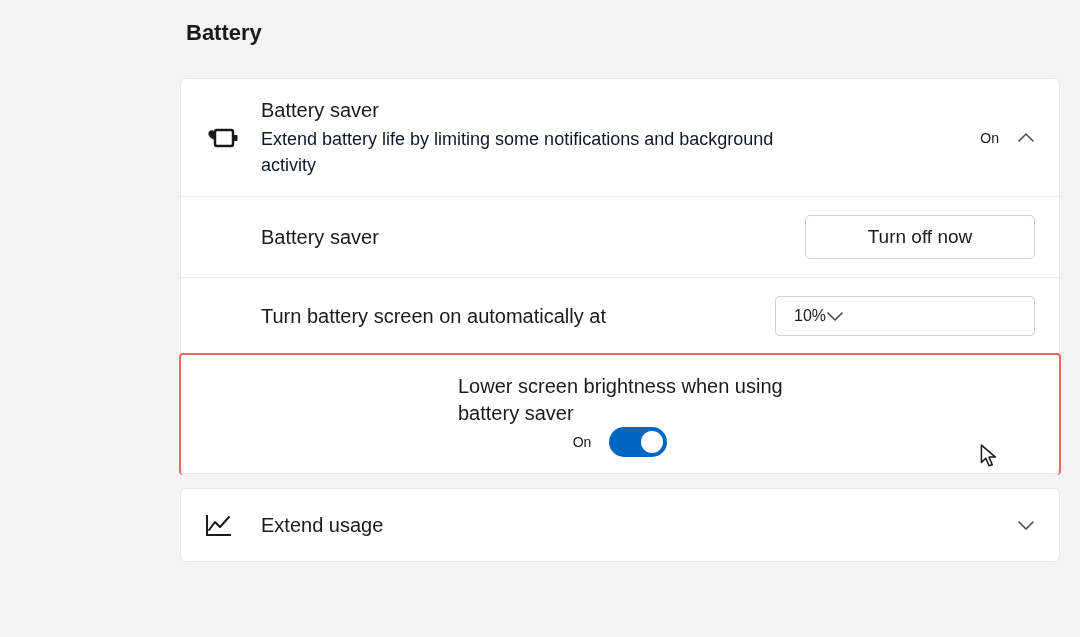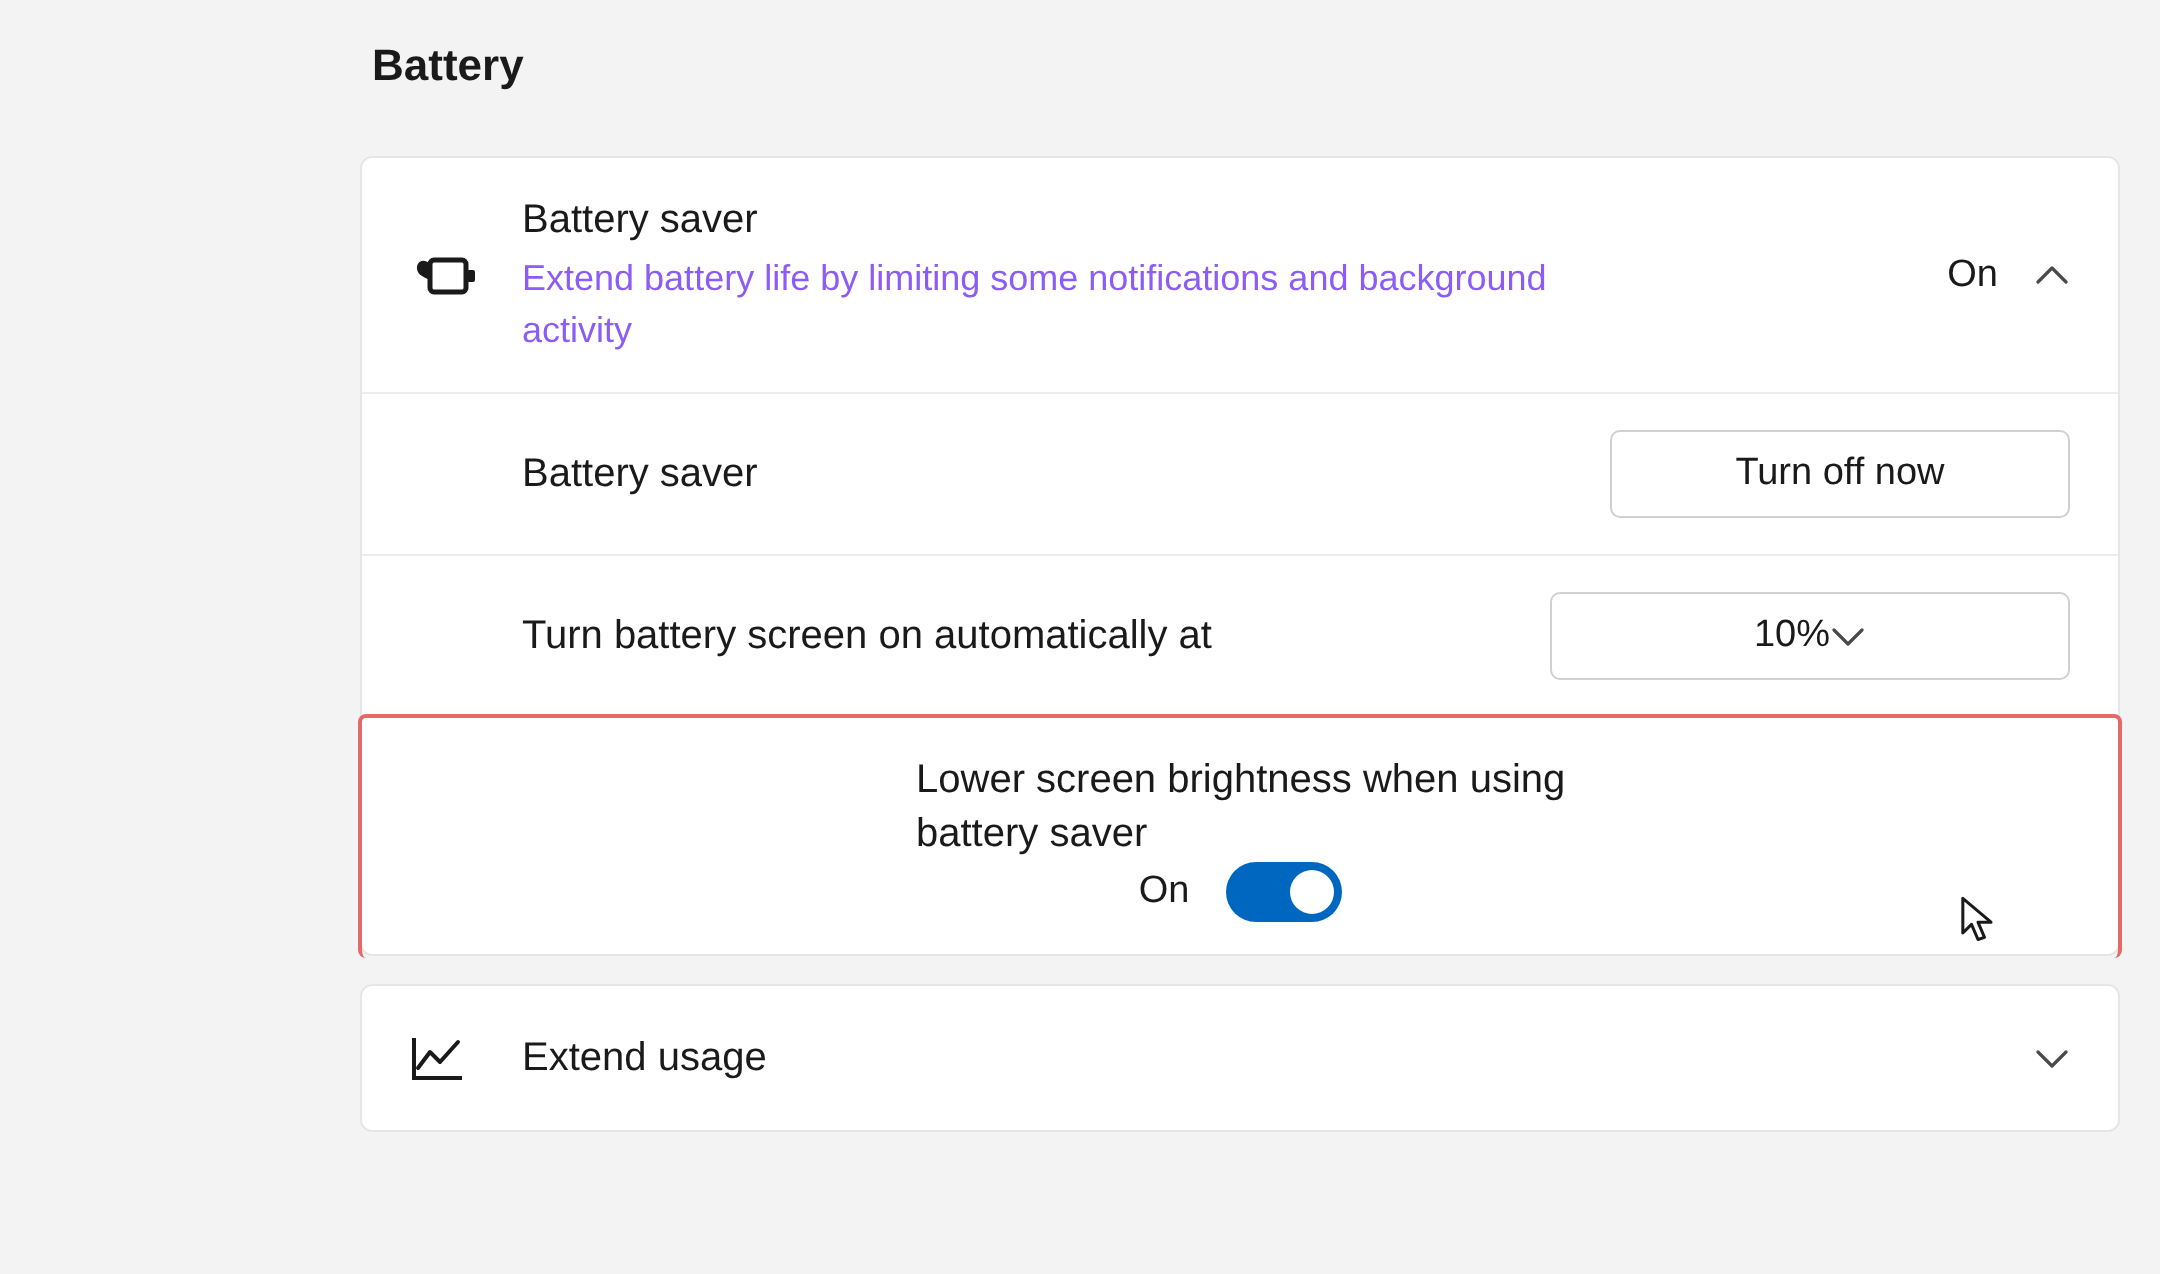--- a/index.html
+++ b/index.html
@@ -60,33 +60,33 @@
       flex-direction: column;
       justify-content: center;
     }
     .row-label {
       font-size: 20px;
       color: #1a1a1a;
       line-height: 1.35;
     }
     .row-description {
       font-size: 18px;
-      color: #8b5cf6;
+      color: #0f172a;
       line-height: 1.45;
       margin-top: 2px;
       max-width: 540px;
     }
     .row-trailing {
       display: flex;
       align-items: center;
       gap: 18px;
       flex-shrink: 0;
     }
     .status-text {
-      font-size: 19px;
+      font-size: 14px;
       color: #1a1a1a;
     }
     .chevron {
       width: 18px;
       height: 18px;
       display: inline-flex;
       align-items: center;
       justify-content: center;
     }
     .btn {
@@ -95,30 +95,30 @@
       background: #fff;
       border: 1px solid #d0d0d0;
       border-radius: 5px;
       padding: 10px 12px;
       min-width: 230px;
       text-align: center;
       cursor: pointer;
       font-family: inherit;
     }
     .dropdown {
-      font-size: 19px;
+      font-size: 16px;
       color: #1a1a1a;
       background: #fff;
       border: 1px solid #d0d0d0;
       border-radius: 5px;
       padding: 10px 18px;
       min-width: 260px;
       display: flex;
       align-items: center;
-      justify-content: center;
+      justify-content: flex-start;
       cursor: pointer;
     }
     .toggle {
       width: 58px;
       height: 30px;
       background: #0067c0;
       border-radius: 15px;
       position: relative;
       cursor: pointer;
       flex-shrink: 0;

